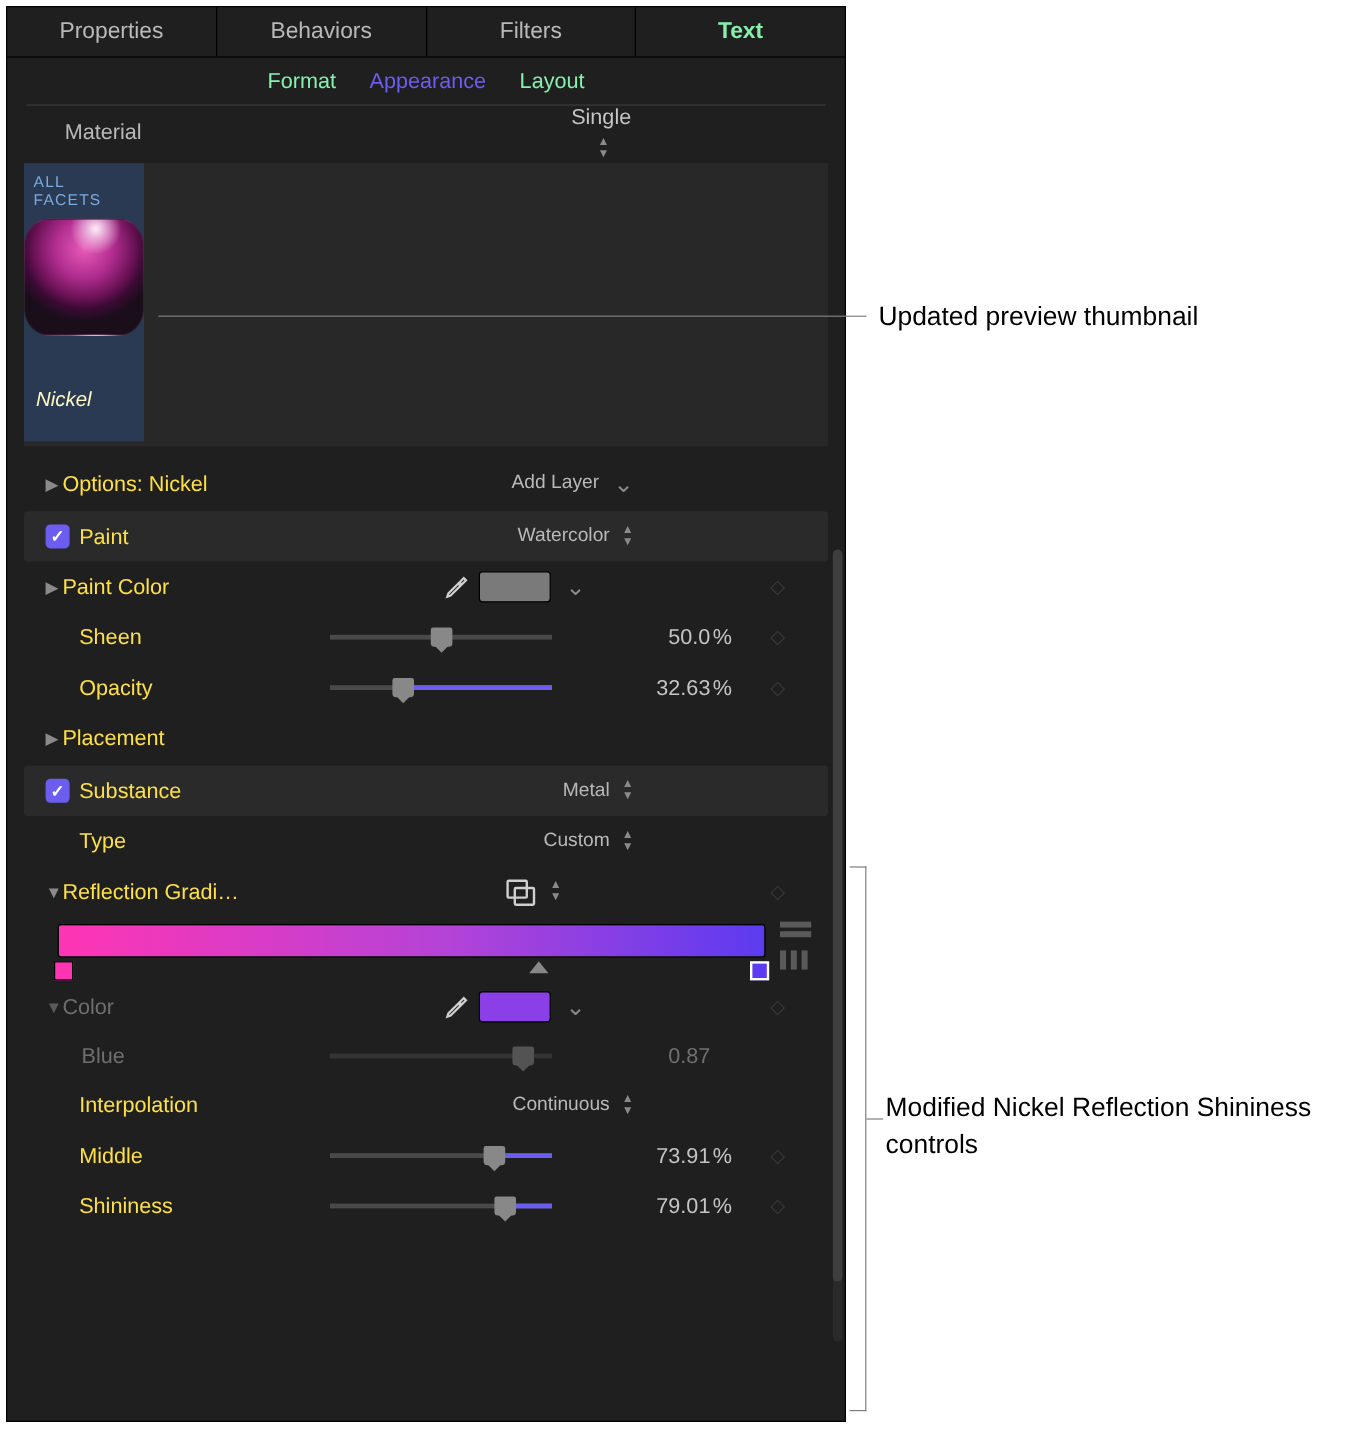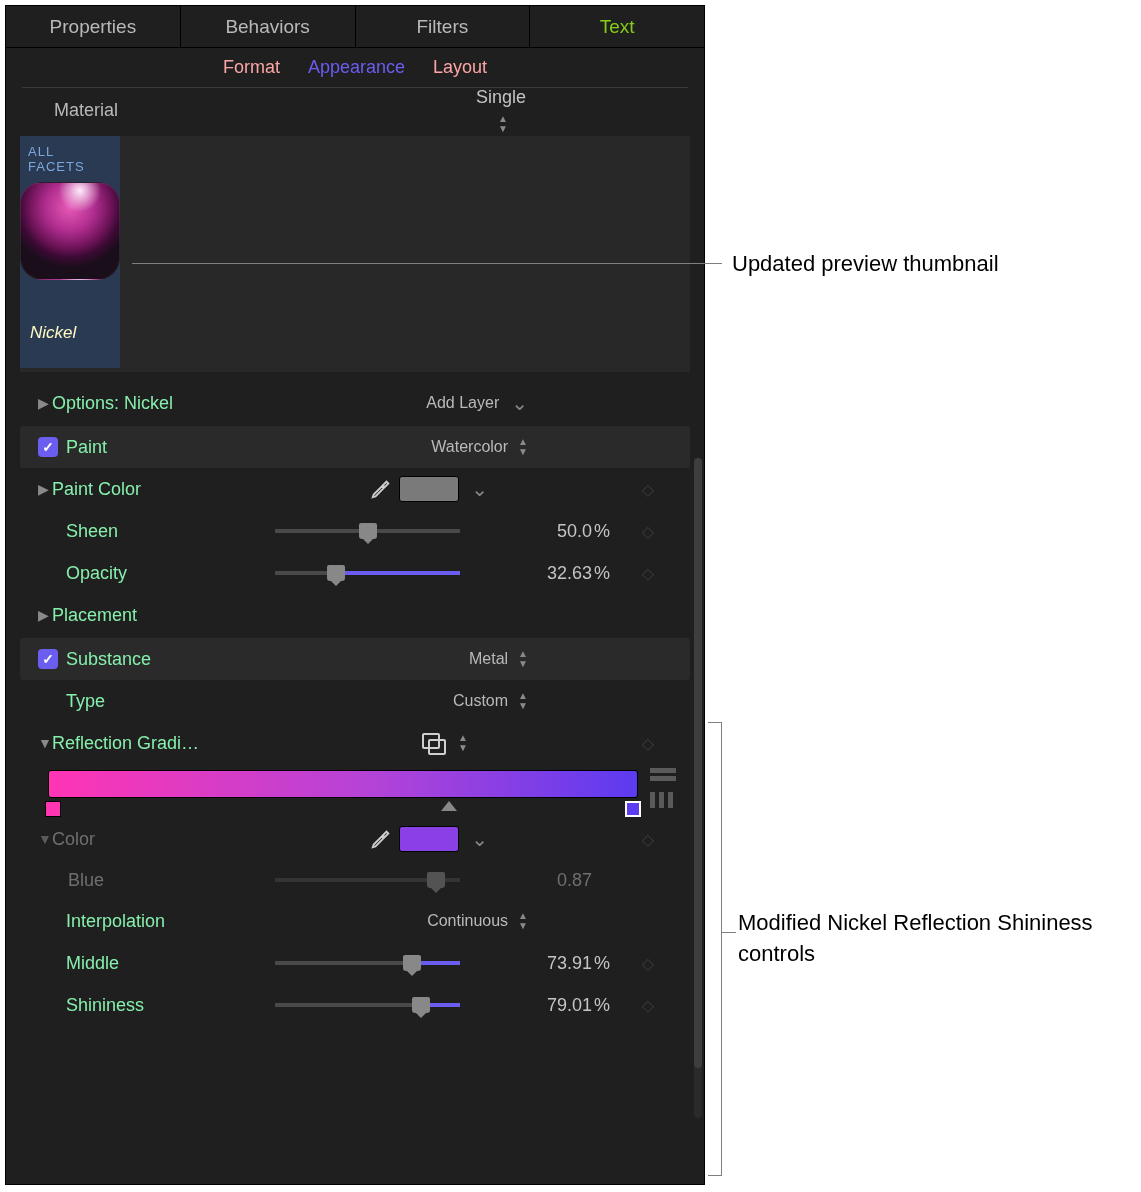--- a/index.html
+++ b/index.html
@@ -29,32 +29,32 @@
     flex: 1;
     display: flex;
     align-items: center;
     justify-content: center;
     color: #b9b9b9;
     font-size: 19px;
     border-right: 1px solid #000;
     cursor: default;
   }
   .main-tab:last-child { border-right: 0; }
-  .main-tab.active { color: #84cc16; font-weight: 400; }
+  .main-tab.active { color: #86efac; font-weight: 700; }
 
   .sub-tabs {
     display: flex;
     justify-content: center;
     gap: 28px;
     height: 40px;
     align-items: center;
     border-bottom: 1px solid #3a3a3a;
     margin: 0 16px;
   }
-  .sub-tab { color: #fca5a5; font-size: 18px; cursor: default; }
+  .sub-tab { color: #86efac; font-size: 18px; cursor: default; }
   .sub-tab.active { color: #6b5df0; }
 
   .material-row {
     display: flex;
     align-items: center;
     height: 44px;
     padding: 0 18px 0 48px;
   }
   .material-row .label { flex: 0 0 auto; font-size: 18px; }
   .material-row .val-spin {
@@ -115,21 +115,21 @@
   .disclosure-r { width: 14px; display:inline-block; color:#8a8a8a; font-size: 14px; }
   .disclosure-d { width: 14px; display:inline-block; color:#8a8a8a; font-size: 14px; }
   .chk {
     width: 20px; height: 20px;
     border-radius: 4px;
     background: #6b5df0;
     display: flex; align-items: center; justify-content: center;
     color: #fff; font-size: 14px; font-weight: bold;
     margin-right: 8px;
   }
-  .row .lbl { font-size: 18px; color: #86efac; }
+  .row .lbl { font-size: 18px; color: #fde047; }
   .row .lbl.dim { color: #6f6f6f; }
   .row .lbl-indent { margin-left: 28px; }
   .row .lbl-indent2 { margin-left: 30px; }
   .row .spacer { flex: 1; }
 
   .val-col { width: 118px; text-align: right; font-size: 18px; color: #c4c4c4; }
   .val-col.dim { color: #6f6f6f; }
   .unit-col { width: 26px; text-align: left; font-size: 18px; color: #c4c4c4; padding-left: 2px; }
   .spin { font-size: 18px; color: #8a8a8a; line-height: 10px; padding-left: 4px; }
   .spin .u, .spin .d { display:block; font-size:10px; }

